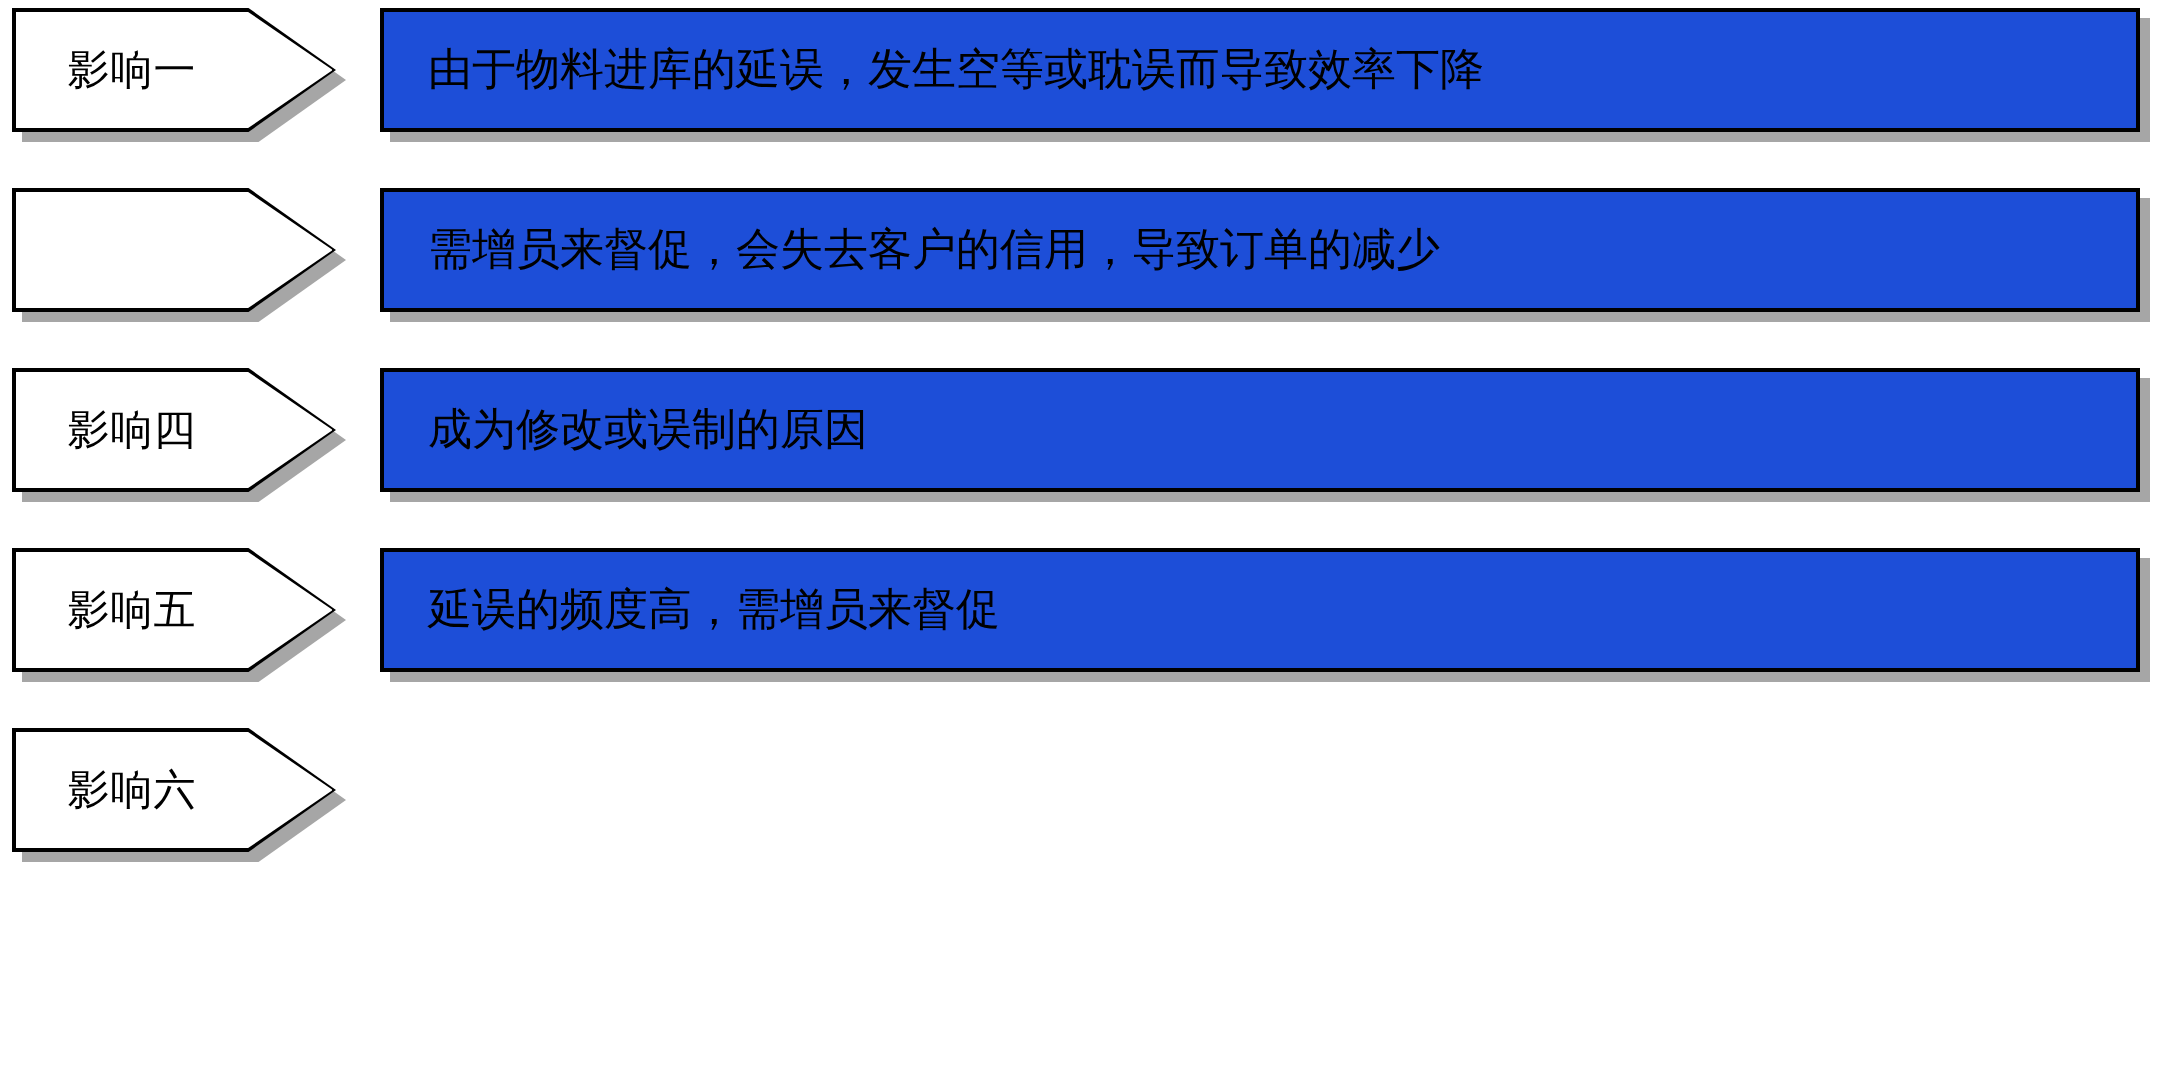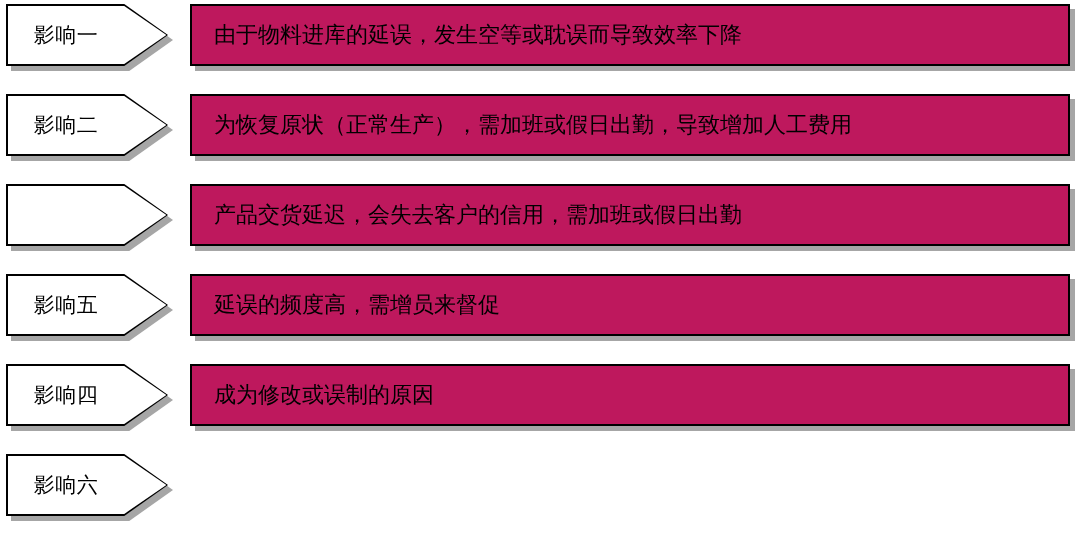--- a/index.html
+++ b/index.html
@@ -96,21 +96,21 @@
     height: 62px;
     background: #a6a6a6;
   }
   .textbox {
     position: absolute;
     left: 0;
     top: 0;
     right: 0;
     height: 62px;
     box-sizing: border-box;
-    background: #be185d;
+    background: #1d4ed8;
     border: 2px solid #000000;
     display: flex;
     align-items: center;
     padding-left: 22px;
     text-align: right;
   }
   .textbox-label {
     font-size: 22px;
     color: #000000;
     line-height: 1.2;
@@ -130,45 +130,46 @@
       <div class="chevron-label">影响一</div>
     </div>
     <div class="textbox-wrap">
       <div class="textbox-shadow"></div>
       <div class="textbox">
         <span class="textbox-label">由于物料进库的延误，发生空等或耽误而导致效率下降</span>
       </div>
     </div>
   </div>
 
-  <div class="row">
-    <div class="chevron-wrap">
-      <div class="chevron-shadow"></div>
-      <div class="chevron-inner"></div>
-      <div class="chevron-fill"></div>
-      <div class="chevron-label">影响二</div>
-    </div>
-    <div class="textbox-wrap">
-      <div class="textbox-shadow"></div>
-      <div class="textbox">
-        <span class="textbox-label">为恢复原状（正常生产），需加班或假日出勤，导致增加人工费用</span>
-      </div>
-    </div>
-  </div>
 
   <div class="row">
     <div class="chevron-wrap">
       <div class="chevron-shadow"></div>
       <div class="chevron-inner"></div>
       <div class="chevron-fill"></div>
     </div>
     <div class="textbox-wrap">
       <div class="textbox-shadow"></div>
       <div class="textbox">
-        <span class="textbox-label">产品交货延迟，会失去客户的信用，需加班或假日出勤</span>
+        <span class="textbox-label">需增员来督促，会失去客户的信用，导致订单的减少</span>
+      </div>
+    </div>
+  </div>
+
+  <div class="row">
+    <div class="chevron-wrap">
+      <div class="chevron-shadow"></div>
+      <div class="chevron-inner"></div>
+      <div class="chevron-fill"></div>
+      <div class="chevron-label">影响四</div>
+    </div>
+    <div class="textbox-wrap">
+      <div class="textbox-shadow"></div>
+      <div class="textbox">
+        <span class="textbox-label">成为修改或误制的原因</span>
       </div>
     </div>
   </div>
 
   <div class="row">
     <div class="chevron-wrap">
       <div class="chevron-shadow"></div>
       <div class="chevron-inner"></div>
       <div class="chevron-fill"></div>
       <div class="chevron-label">影响五</div>
@@ -179,32 +180,17 @@
         <span class="textbox-label">延误的频度高，需增员来督促</span>
       </div>
     </div>
   </div>
 
   <div class="row">
     <div class="chevron-wrap">
       <div class="chevron-shadow"></div>
       <div class="chevron-inner"></div>
       <div class="chevron-fill"></div>
-      <div class="chevron-label">影响四</div>
-    </div>
-    <div class="textbox-wrap">
-      <div class="textbox-shadow"></div>
-      <div class="textbox">
-        <span class="textbox-label">成为修改或误制的原因</span>
-      </div>
-    </div>
-  </div>
-
-  <div class="row">
-    <div class="chevron-wrap">
-      <div class="chevron-shadow"></div>
-      <div class="chevron-inner"></div>
-      <div class="chevron-fill"></div>
       <div class="chevron-label">影响六</div>
     </div>
   </div>
 
 </div>
 
 </body></html>

